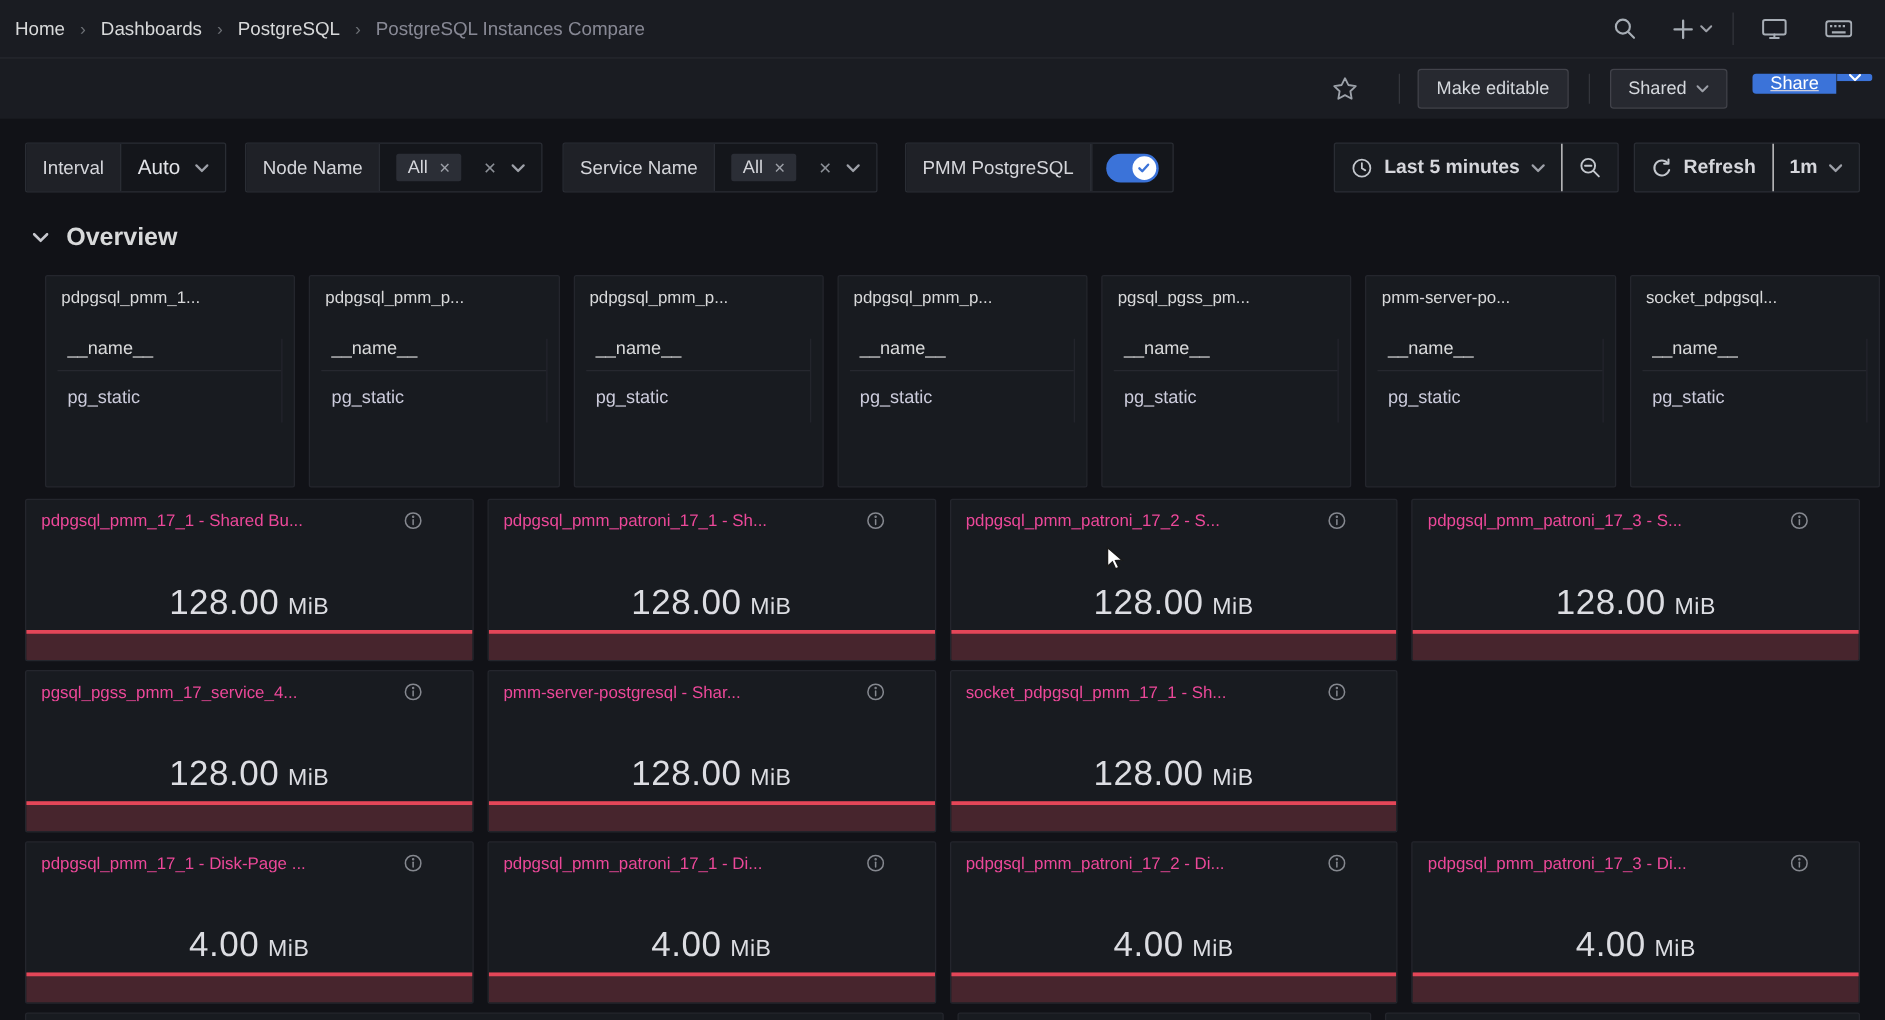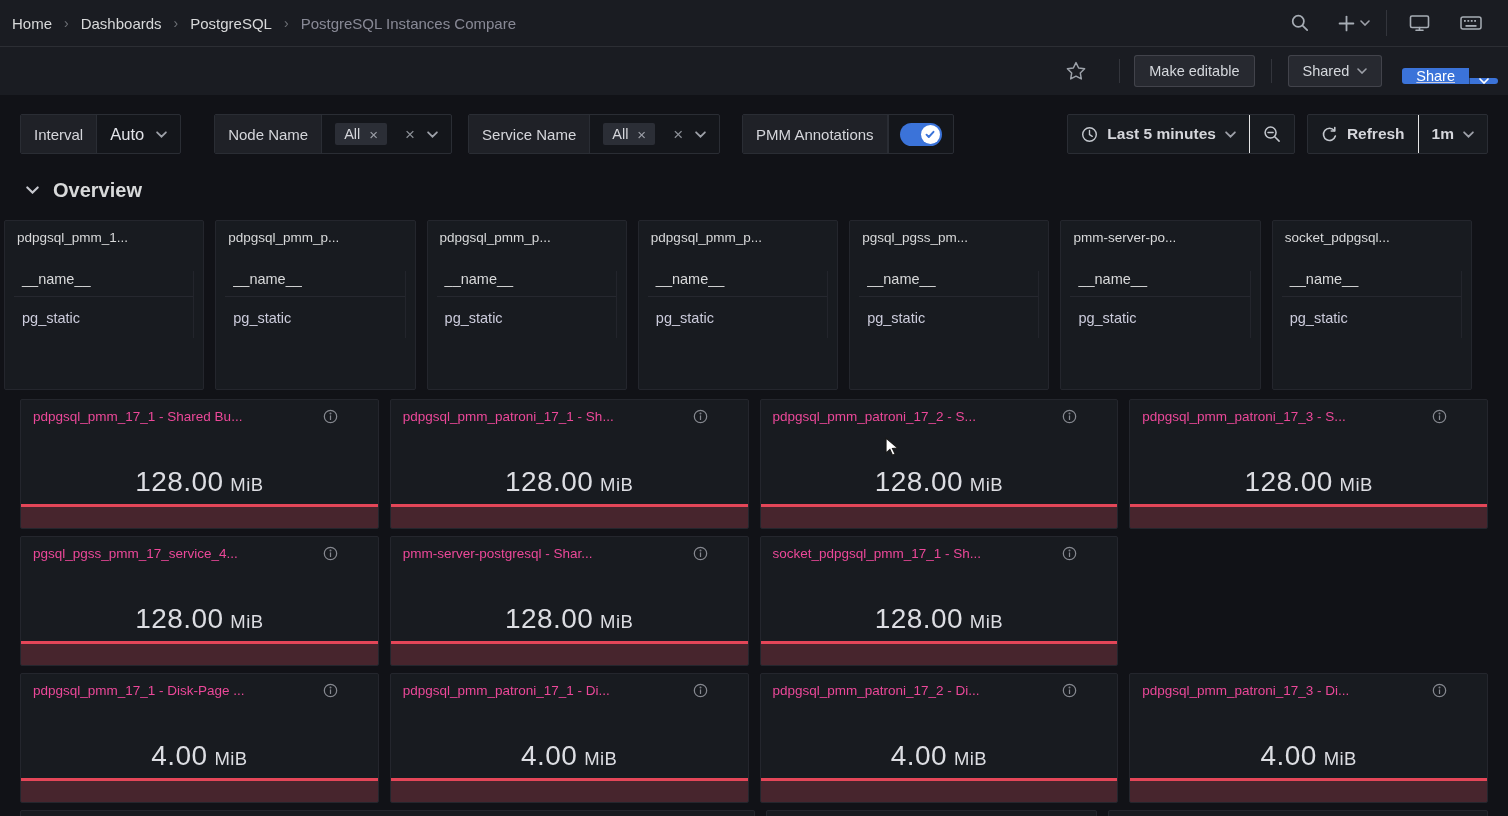--- a/index.html
+++ b/index.html
@@ -35,21 +35,21 @@
     display:flex; align-items:center; justify-content:flex-end; padding-right:10px;padding-left:24px;
   }
   .subnav .vdiv { height:24px; }
   .icon-btn { color:#9da2aa; padding:6px; display:flex; cursor:pointer; }
   .btn-secondary {
     height:32px; display:flex; align-items:center; gap:8px;
     background:rgba(204,204,220,0.08); border:1px solid rgba(204,204,220,0.16);
     border-radius:3px; padding:0 14px; font-size:14.5px; color:#d5d8dd; cursor:pointer;
     white-space:nowrap;
   }
-  .share-group { display:flex; align-items:flex-end; height:25px;text-decoration:underline; }
+  .share-group { display:flex; align-items:flex-start; height:25px;text-decoration:underline; }
   .btn-share {
     background:#3b73d9; color:#ffffff; border:none; font-size:14.5px; font-weight:500;
     border-radius:3px 0 0 3px; padding:0 14px; display:flex; align-items:center; cursor:pointer;
   }
   .btn-share-caret {
     background:#3b73d9; border:none; border-left:1px solid rgba(17,18,23,0.45);
     border-radius:0 3px 3px 0; width:29px; display:flex; align-items:center; justify-content:center;
     color:#fff; cursor:pointer;
   }
 
@@ -90,21 +90,21 @@
 
   
   .section-hdr { position:absolute; top:175px; left:26px; height:30px; display:flex; align-items:center; gap:14px; cursor:pointer; }
   .section-title { font-size:20px; font-weight:700; color:#d8d9da; }
 
   
   .panel {
     background:#181b20; border:1px solid #24262d; border-radius:2px; position:relative; overflow:hidden;
   }
   .name-row {
-    position:absolute; top:220px; left:4px; width:1468px; height:170px;
+    position:absolute; top:220px; left:36px; width:1468px; height:170px;
     display:grid; grid-template-columns:repeat(7,1fr); gap:11px;
   }
   .ptitle {
     padding:9px 12px 0; font-size:13.5px; font-weight:500; color:#d8d9da;
     white-space:nowrap; overflow:hidden; cursor:pointer;
   }
   .ntable { margin:26px 9px 0; border-right:1px solid #23252c; }
   .nth {
     font-size:14.5px; font-weight:500; color:#d8d9da;
     padding:0 0 9px 8px; border-bottom:1px solid #26282f; cursor:pointer;
@@ -210,21 +210,21 @@
     <button class="btn-share-caret">
       <svg width="10" height="6" viewBox="0 0 10 6" fill="none" stroke="currentColor" stroke-width="1.7" stroke-linecap="round">
           <path d="M1 1l4 4 4-4"></path>
         </svg>
     </button>
   </span>
 </div>
 
 <div class="filterbar">
 
-  <div class="var-group" style="margin-right:33px;">
+  <div class="var-group" style="margin-right:15px;">
     <span class="var-label">Interval</span>
     <span class="var-value">
       <span class="var-auto">Auto</span>
       <svg class="caret" width="11" height="7" viewBox="0 0 10 6" fill="none" stroke="currentColor" stroke-width="1.6" stroke-linecap="round">
           <path d="M1 1l4 4 4-4"></path>
         </svg>
     </span>
   </div>
 
   <div class="var-group" style="margin-right:16px;">
@@ -249,21 +249,21 @@
         <span class="x-glyph">×</span>
       </span>
       <span class="clear-x">×</span>
       <svg class="caret" width="11" height="7" viewBox="0 0 10 6" fill="none" stroke="currentColor" stroke-width="1.6" stroke-linecap="round">
           <path d="M1 1l4 4 4-4"></path>
         </svg>
     </span>
   </div>
 
   <div class="var-group">
-    <span class="var-label">PMM Annotations</span>
+    <span class="var-label">PMM PostgreSQL</span>
     <span class="toggle-cell">
       <span class="toggle">
         <span class="knob">
           <svg width="10" height="9" viewBox="0 0 10 9" fill="none" stroke="#3b73d9" stroke-width="1.9" stroke-linecap="round" stroke-linejoin="round">
               <path d="M1.5 4.7L3.8 7 8.5 1.8"></path>
             </svg>
         </span>
       </span>
     </span>
   </div>

